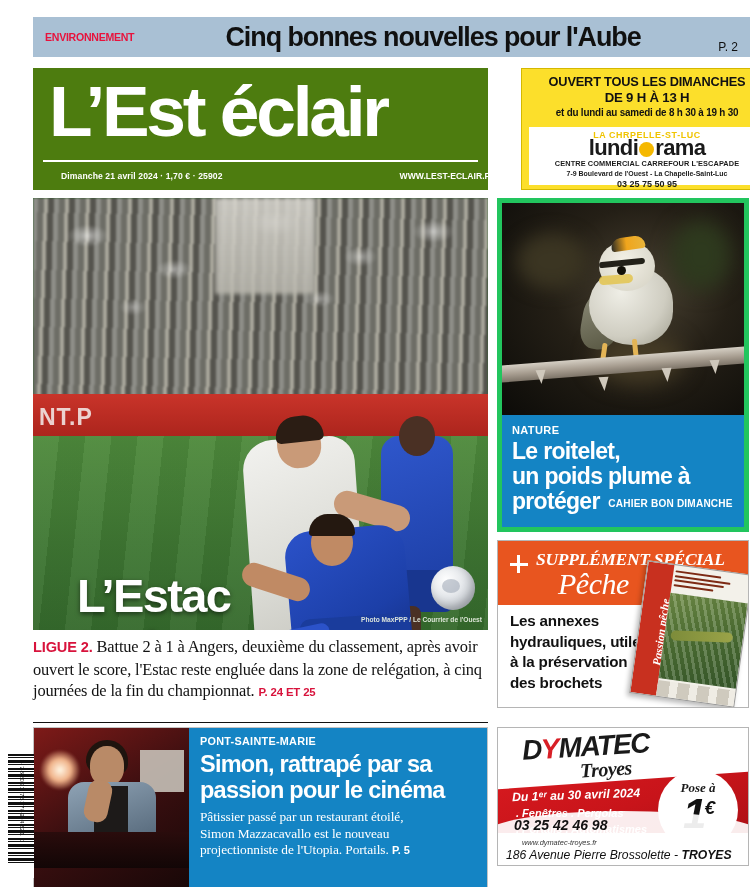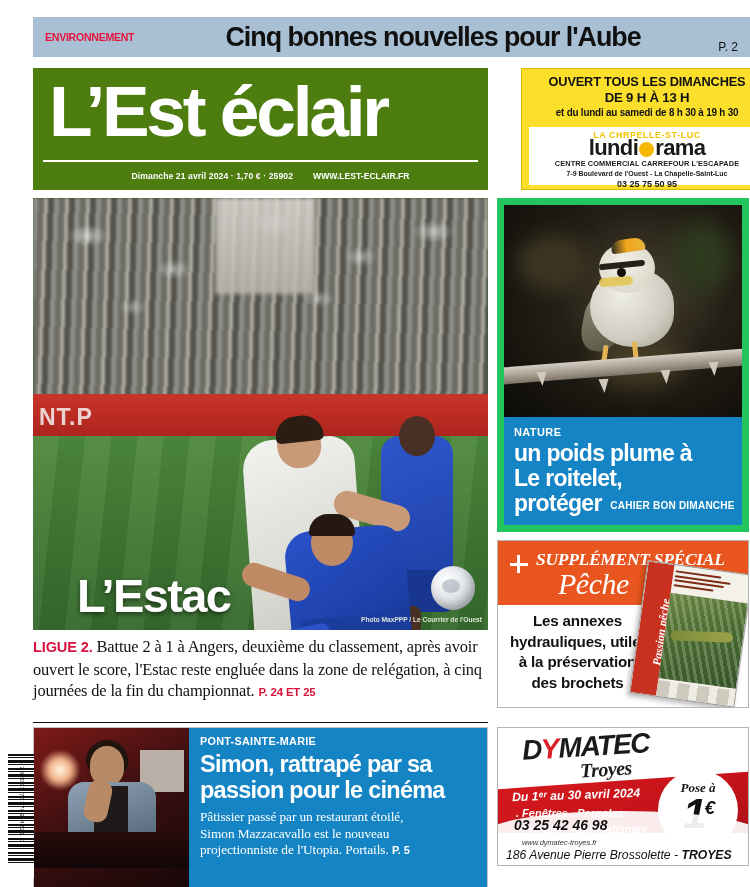--- a/index.html
+++ b/index.html
@@ -39,22 +39,22 @@
     position:absolute;left:16px;top:1px;width:425px;height:86px;
     color:#ffffff;font-weight:bold;font-size:70px;line-height:86px;
     letter-spacing:-3.2px;white-space:nowrap;
     font-family:"Liberation Sans", sans-serif;
     transform:scaleX(1.02);transform-origin:left center;
   }
   .masthead-rule{
     position:absolute;left:10px;top:92px;width:435px;height:2px;background:#ffffff;
   }
   .masthead-meta{
-    position:absolute;left:20px;top:99px;width:435px;height:18px;
-    display:flex;align-items:center;justify-content:center;
+    position:absolute;left:28px;top:99px;width:435px;height:18px;
+    display:flex;align-items:center;justify-content:space-between;
     color:#ffffff;font-size:8.6px;font-weight:bold;letter-spacing:0.1px;gap:20px;
   }
   .masthead-meta .site{letter-spacing:0px;}
 
   
   .bricoad{
     position:absolute;left:497px;top:68px;width:252px;height:122px;
     background:#fcdf2b;border:1px solid #d4b800;box-sizing:border-box;
     overflow:hidden;
     margin-left:24px;
@@ -231,21 +231,21 @@
   }
   .sf-kicker{color:#d8133c;font-weight:bold;font-family:"Liberation Sans", sans-serif;font-size:14.6px;}
   .sf-page{color:#d8133c;font-weight:bold;font-family:"Liberation Sans", sans-serif;font-size:11.4px;}
   .sf-rule{
     position:absolute;left:0;top:86px;width:455px;height:1px;background:#111;
   }
 
   
   .natureblk{
     position:absolute;left:497px;top:198px;width:252px;height:334px;
-    overflow:hidden;border:7px solid #22c55e;box-sizing:border-box;
+    overflow:hidden;border:5px solid #22c55e;box-sizing:border-box;
   }
   .nature-photo{
     position:absolute;left:0;top:0;width:100%;height:212px;overflow:hidden;
     background:radial-gradient(ellipse at 58% 40%, #4a4232 0%, #241f16 45%, #0c0b08 100%);
   }
   .np-bokeh1{position:absolute;left:6%;top:14%;width:70px;height:56px;border-radius:50%;background:#3b3522;filter:blur(9px);}
   .np-bokeh2{position:absolute;left:70%;top:8%;width:60px;height:70px;border-radius:50%;background:#2e3a1e;filter:blur(10px);}
   .np-bokeh3{position:absolute;left:38%;top:62%;width:90px;height:50px;border-radius:50%;background:#463c26;filter:blur(11px);}
   .np-branch{
     position:absolute;left:-6%;top:72%;width:112%;height:17px;
@@ -332,21 +332,21 @@
   }
   .peche-title{
     position:absolute;left:60px;top:26px;color:#ffffff;font-style:italic;
     font-size:30px;letter-spacing:-0.5px;font-family:"Liberation Serif", serif;
   }
   .peche-body{
     position:absolute;left:12px;top:70px;width:135px;
     color:#111;font-weight:bold;font-size:15.2px;line-height:20.5px;
     letter-spacing:-0.2px;
   }
-  .peche-body div{white-space:nowrap;text-align:center;}
+  .peche-body div{white-space:nowrap;}
   .peche-mag{
     position:absolute;left:140px;top:26px;width:104px;height:132px;
     background:#f3f1ea;border:1px solid #9b9b9b;transform:rotate(8deg);
     box-shadow:-2px 3px 5px rgba(0,0,0,.28);overflow:hidden;
   }
   .mag-spine{
     position:absolute;left:0;top:0;width:26px;height:100%;background:#c8301f;
   }
   .mag-spine-txt{
     position:absolute;left:-30px;top:44px;width:104px;color:#ffffff;
@@ -616,22 +616,22 @@
       <div class="np-bird-leg2"></div>
       <div class="np-branch"></div>
       <div class="np-thorn" style="left:14%;top:79%;"></div>
       <div class="np-thorn" style="left:40%;top:82%;"></div>
       <div class="np-thorn" style="left:66%;top:78%;"></div>
       <div class="np-thorn" style="left:86%;top:74%;"></div>
     </div>
     <div class="nature-caption">
       <div class="nature-kicker">NATURE</div>
       <div class="nature-head">
+        <div>Le roitelet,</div>
         <div>un poids plume à</div>
-        <div>Le roitelet,</div>
         <div><span>protéger</span><span class="inline-ref">CAHIER BON DIMANCHE</span></div>
       </div>
     </div>
   </div>
 
   <div class="pecheblk">
     <div class="peche-band"></div>
     <div class="peche-plus"></div>
     <div class="peche-sup">SUPPLÉMENT SPÉCIAL</div>
     <div class="peche-title">Pêche</div>

